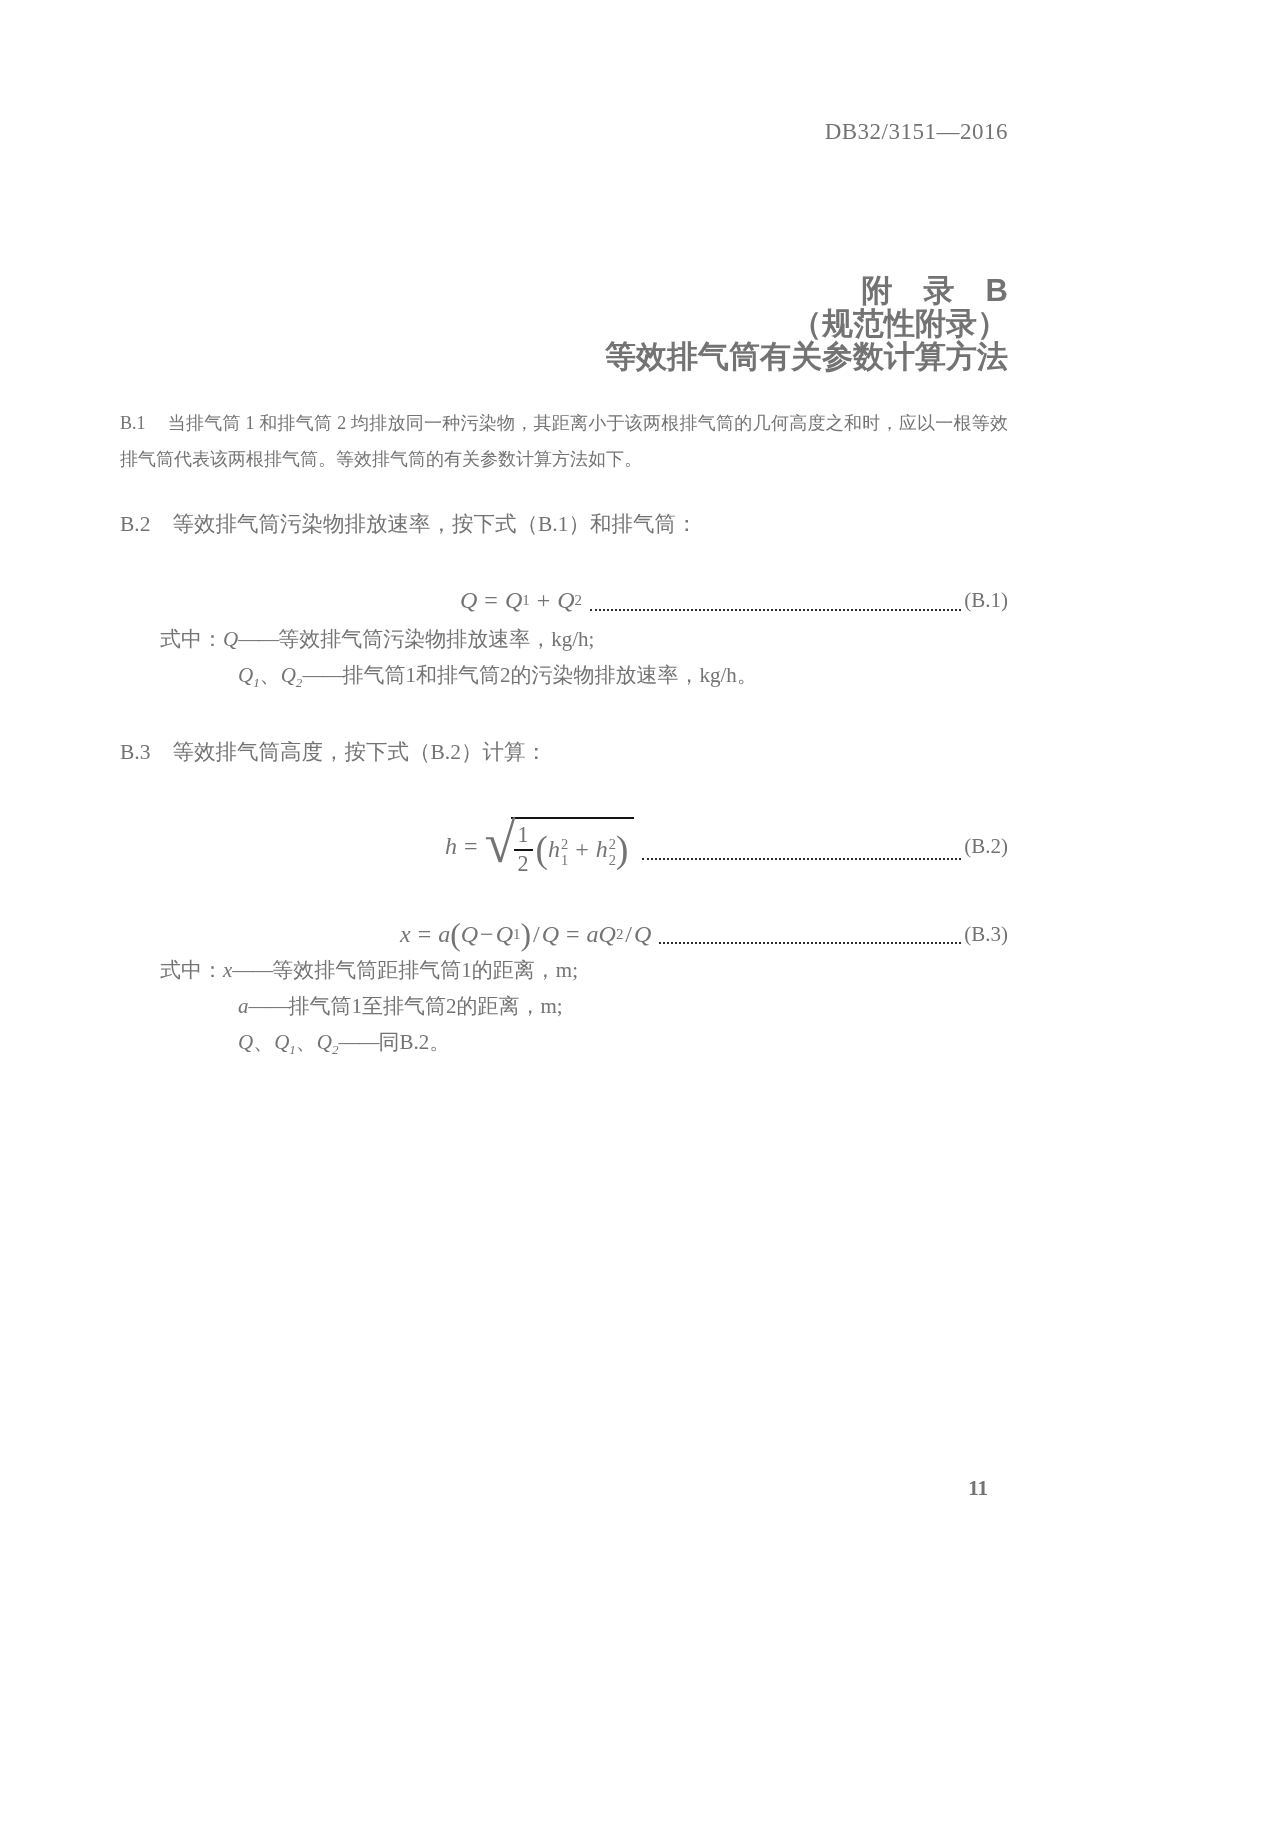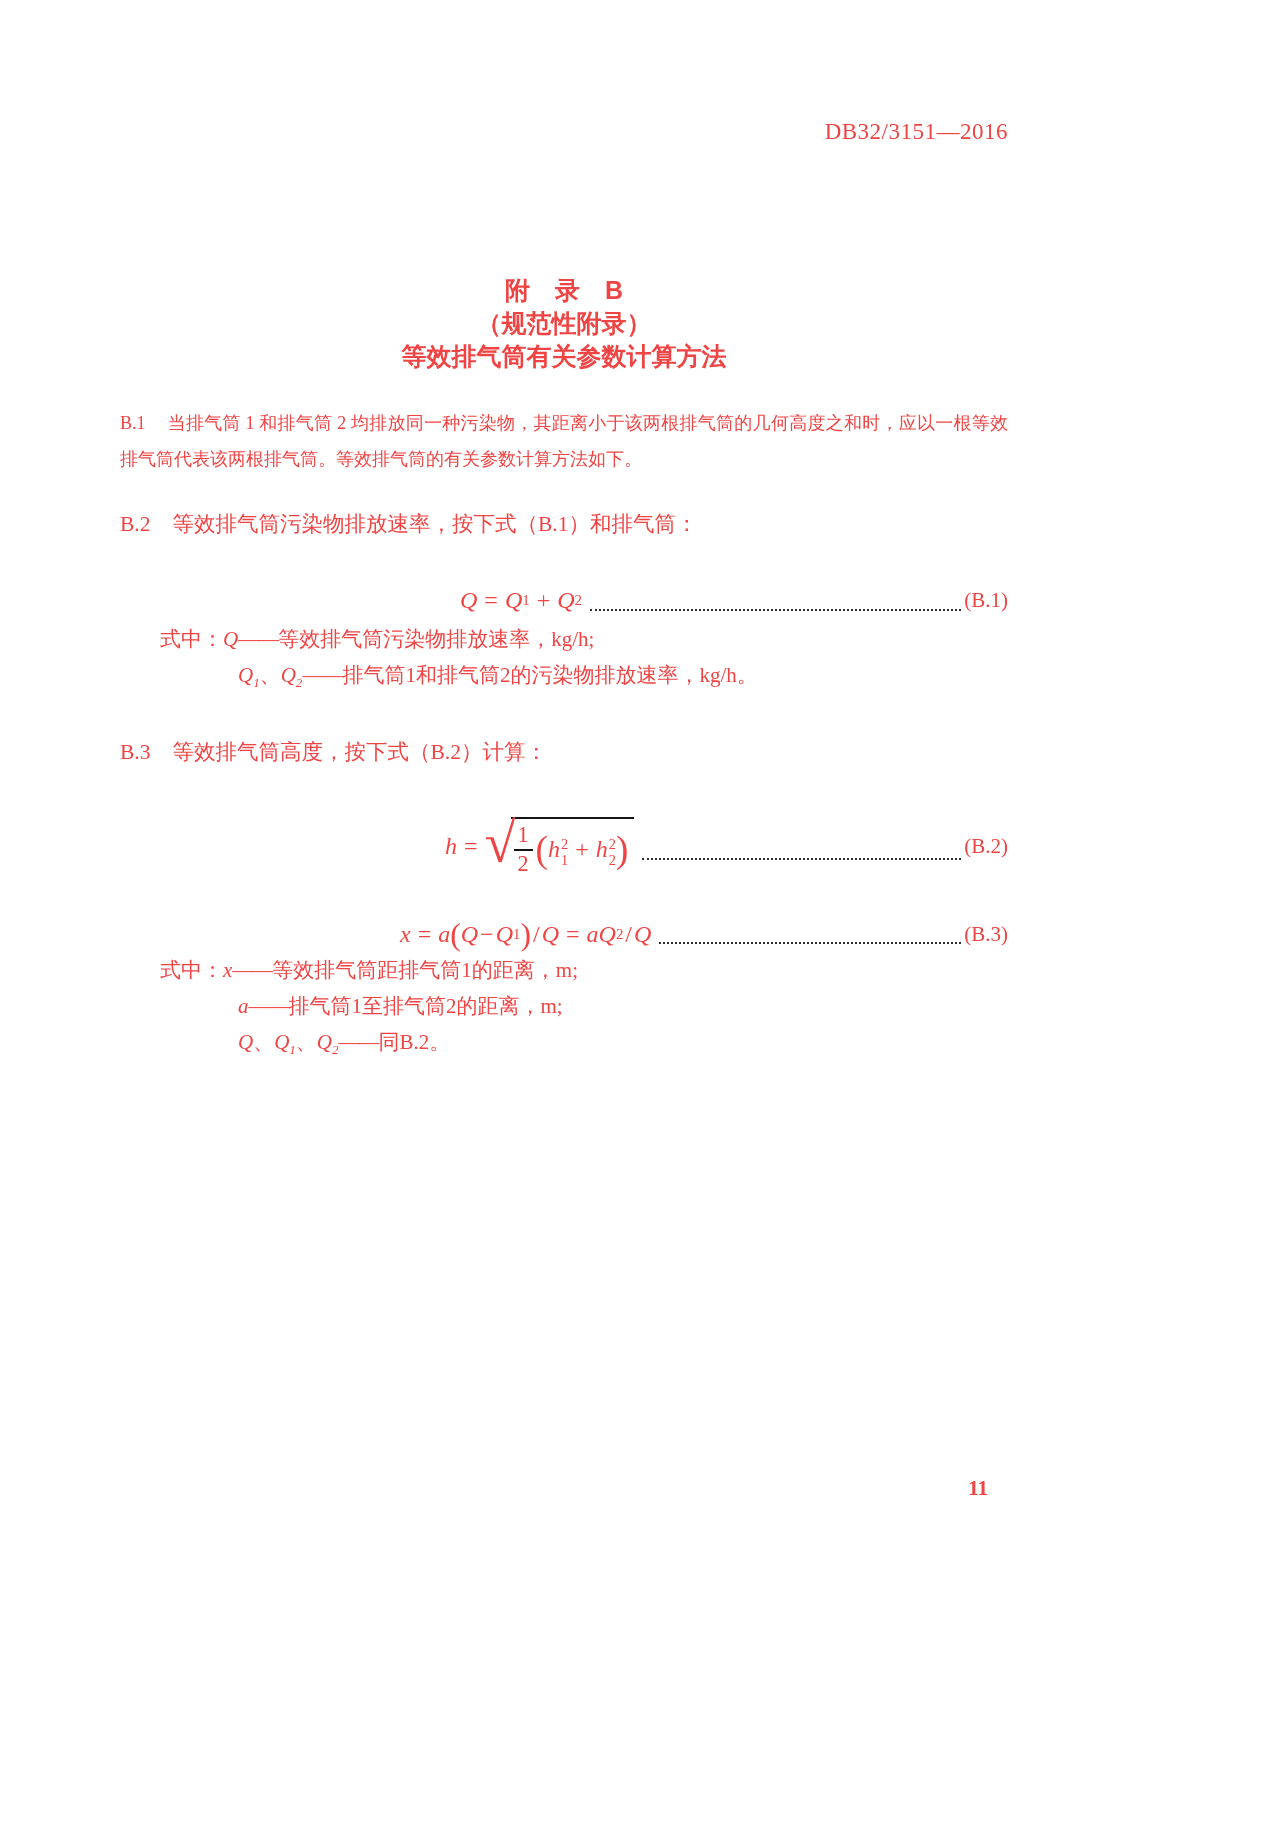--- a/index.html
+++ b/index.html
@@ -2,21 +2,21 @@
 <html><head>
 <meta charset="utf-8">
 <style>
   * { box-sizing: border-box; }
   html,body { margin:0; padding:0; background:#ffffff; }
   .page {
     position: relative;
     width: 1280px;
     height: 1829px;
     background: #ffffff;
-    color: #ef4444;
+    color: #737373;
     font-family: "Liberation Serif", "DejaVu Serif", serif;
     overflow: hidden;
   }
   .content {
     position: absolute;
     left: 120px;
     top: 0;
     width: 888px;
   }
 
@@ -27,21 +27,21 @@
     line-height: 24px;
     letter-spacing: 0.5px;
   }
 
   .title {
     margin-top: 130px;
     text-align: center;
     font-weight: 700;
     font-family: "Liberation Sans", "DejaVu Sans", sans-serif;
   }
-  .title-line { font-size: 25px; line-height: 33px; }
+  .title-line { font-size: 31px; line-height: 33px; text-align: right; }
 
   .para {
     margin-top: 32px;
     font-size: 18px;
     line-height: 36px;
     text-align: justify;
   }
   .sec-label { margin-right: 22px; font-family: "Liberation Serif","DejaVu Serif",serif; }
 
   .sec-heading {

